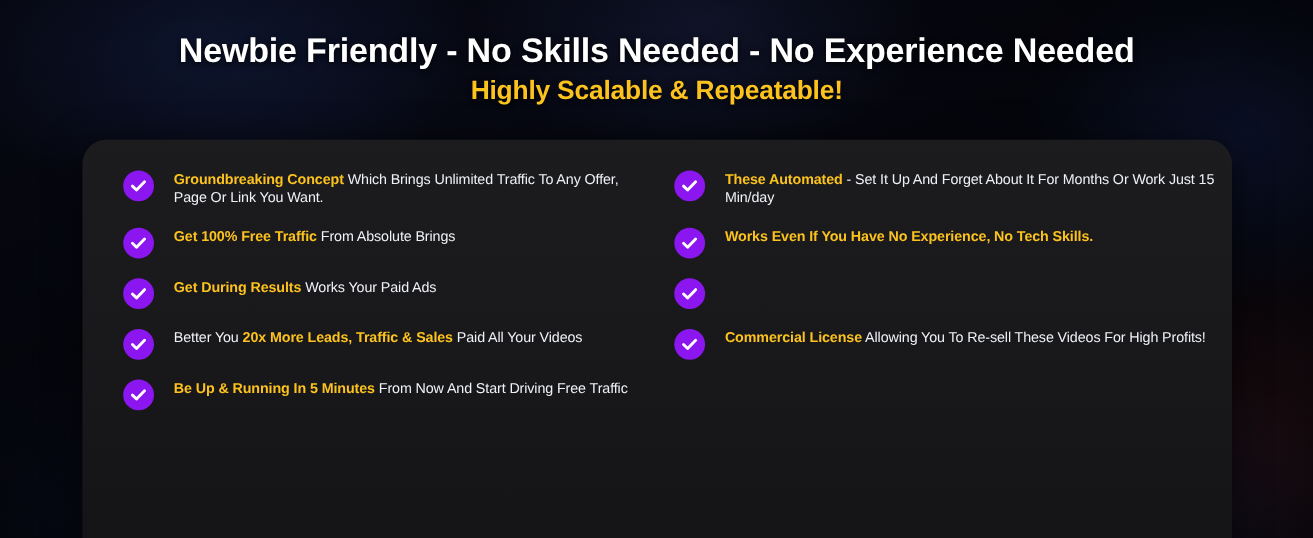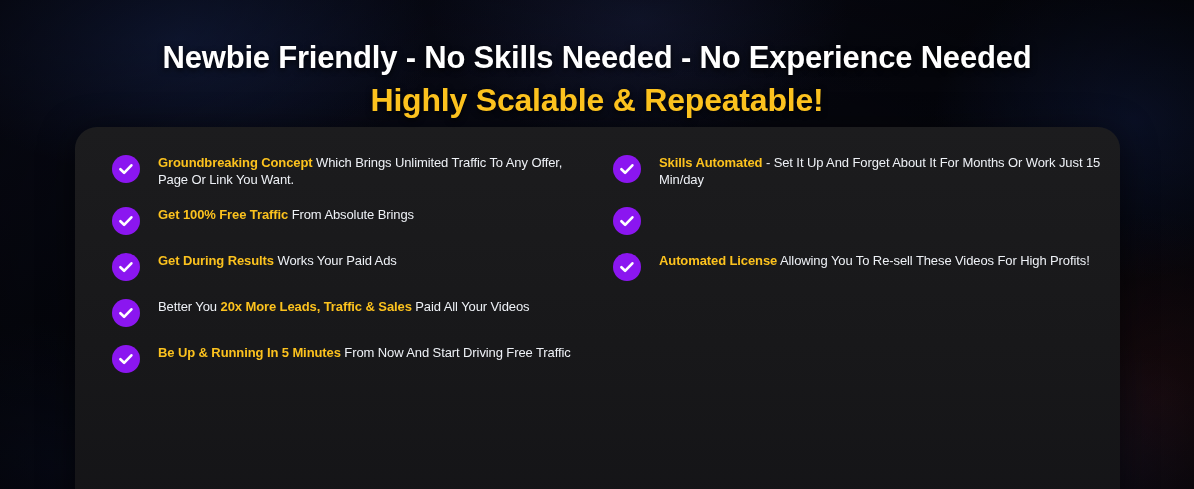--- a/index.html
+++ b/index.html
@@ -33,37 +33,37 @@
   #bg-vignette {
     position:absolute;
     inset:0;
     background:radial-gradient(ellipse 820px 420px at 600px 240px, rgba(0,0,0,0) 35%, rgba(0,0,0,0.55) 100%);
     pointer-events:none;
   }
 
   
   .headings {
     position:absolute;
-    top:40px;
+    top:28px;
     left:0;
     width:1194px;
     text-align:center;
     z-index:3;
   }
   .headline-main {
     font-size:31px;
     font-weight:bold;
     color:#ffffff;
     letter-spacing:-0.2px;
     line-height:1.15;
     text-shadow:0 2px 6px rgba(0,0,0,0.85);
     white-space:nowrap;
   }
   .headline-sub {
-    font-size:32px;
+    font-size:24px;
     font-weight:bold;
     color:#fcc21e;
     letter-spacing:-0.2px;
     line-height:1.2;
     margin-top:5px;
     text-shadow:0 2px 6px rgba(0,0,0,0.85);
     white-space:nowrap;
   }
 
   
@@ -177,32 +177,40 @@
           <div class="feature-text"><span class="hl">Be Up &amp; Running In 5 Minutes</span><span> From Now And Start Driving Free Traffic</span></div>
         </div>
       </div>
     <div class="column right" id="col-right">
         <div class="feature-item">
           <span class="check-icon">
             <svg width="16" height="16" viewBox="0 0 16 16" aria-hidden="true">
               <path d="M2.4 8.2 L6.1 11.8 L13.4 4.3" fill="none" stroke="#ffffff" stroke-width="2.6" stroke-linecap="round" stroke-linejoin="round"></path>
             </svg>
           </span>
-          <div class="feature-text"><span class="hl">Skills Automated</span><span> - Set It Up And Forget About It For Months Or Work Just 15 Min/day</span></div>
-        </div>
-        <div class="feature-item">
-          <span class="check-icon">
-            <svg width="16" height="16" viewBox="0 0 16 16" aria-hidden="true">
-              <path d="M2.4 8.2 L6.1 11.8 L13.4 4.3" fill="none" stroke="#ffffff" stroke-width="2.6" stroke-linecap="round" stroke-linejoin="round"></path>
-            </svg>
-          </span>
-        </div>
-        <div class="feature-item">
-          <span class="check-icon">
-            <svg width="16" height="16" viewBox="0 0 16 16" aria-hidden="true">
-              <path d="M2.4 8.2 L6.1 11.8 L13.4 4.3" fill="none" stroke="#ffffff" stroke-width="2.6" stroke-linecap="round" stroke-linejoin="round"></path>
-            </svg>
-          </span>
-          <div class="feature-text"><span class="hl">Automated License</span><span> Allowing You To Re-sell These Videos For High Profits!</span></div>
+          <div class="feature-text"><span class="hl">These Automated</span><span> - Set It Up And Forget About It For Months Or Work Just 15 Min/day</span></div>
+        </div>
+        <div class="feature-item">
+          <span class="check-icon">
+            <svg width="16" height="16" viewBox="0 0 16 16" aria-hidden="true">
+              <path d="M2.4 8.2 L6.1 11.8 L13.4 4.3" fill="none" stroke="#ffffff" stroke-width="2.6" stroke-linecap="round" stroke-linejoin="round"></path>
+            </svg>
+          </span>
+          <div class="feature-text"><span class="hl">Works Even If You Have No Experience, No Tech Skills.</span></div>
+        </div>
+        <div class="feature-item">
+          <span class="check-icon">
+            <svg width="16" height="16" viewBox="0 0 16 16" aria-hidden="true">
+              <path d="M2.4 8.2 L6.1 11.8 L13.4 4.3" fill="none" stroke="#ffffff" stroke-width="2.6" stroke-linecap="round" stroke-linejoin="round"></path>
+            </svg>
+          </span>
+        </div>
+        <div class="feature-item">
+          <span class="check-icon">
+            <svg width="16" height="16" viewBox="0 0 16 16" aria-hidden="true">
+              <path d="M2.4 8.2 L6.1 11.8 L13.4 4.3" fill="none" stroke="#ffffff" stroke-width="2.6" stroke-linecap="round" stroke-linejoin="round"></path>
+            </svg>
+          </span>
+          <div class="feature-text"><span class="hl">Commercial License</span><span> Allowing You To Re-sell These Videos For High Profits!</span></div>
         </div>
       </div>
   </div>
 </div>
 
 </body></html>

